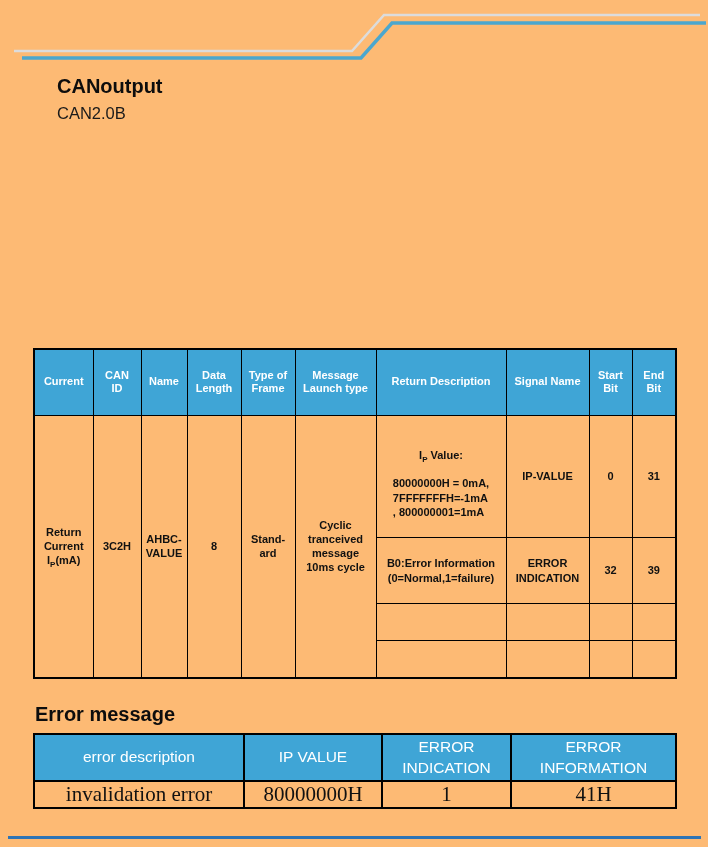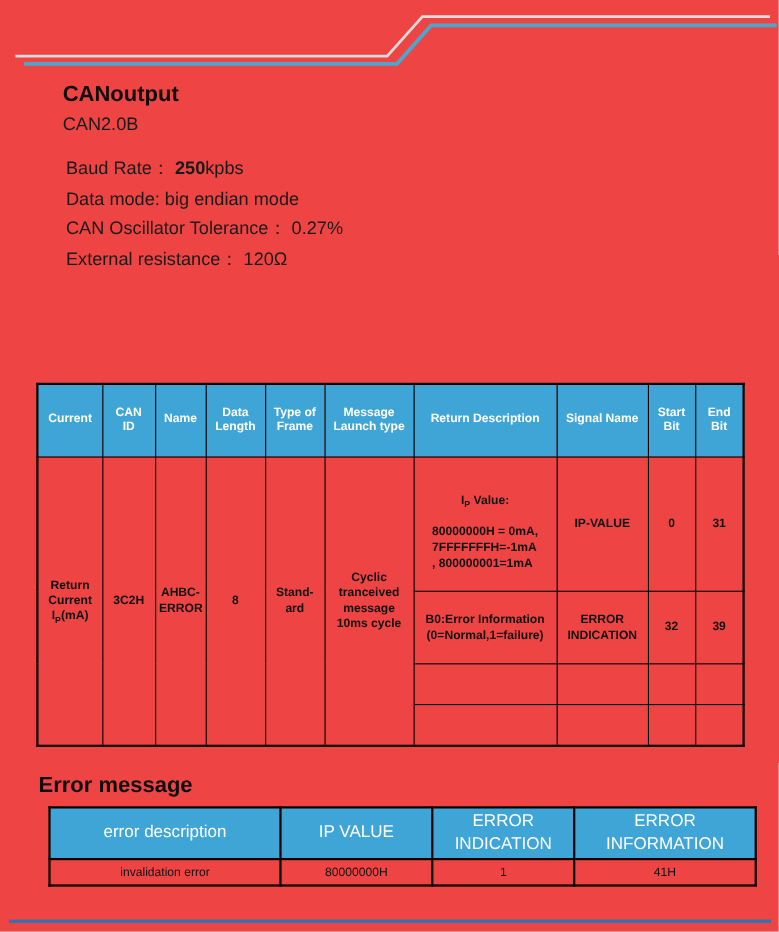--- a/index.html
+++ b/index.html
@@ -1,18 +1,18 @@
 <!DOCTYPE html>
 <html><head>
 <meta charset="utf-8">
 <style>
   * { margin:0; padding:0; box-sizing:border-box; }
   html,body { background:#fff; }
   .page {
-    position:relative; width:708px; height:847px; background:#ef4444;
+    position:relative; width:708px; height:847px; background:#fdba74;
     font-family:"Liberation Sans","DejaVu Sans",sans-serif; color:#1a1a1a; overflow:hidden;
   }
   .deco-top { position:absolute; top:0; left:0; }
   .doc-title { position:absolute; left:57px; top:75px; font-size:20px; font-weight:bold; color:#0d0d0d; }
   .doc-subtitle { position:absolute; left:57px; top:104px; font-size:16.5px; color:#1a1a1a; }
   .specs { position:absolute; left:60px; top:140px; font-size:16.5px; line-height:27.5px; color:#1a1a1a; }
   .specs .bold { font-weight:bold; }
   .section-heading { position:absolute; font-size:20px; font-weight:bold; color:#0d0d0d; }
   #df-heading { left:33px; top:336px; }
   #em-heading { left:35px; top:703px; }
@@ -20,45 +20,39 @@
   .df-table { position:absolute; left:33px; top:348px; width:642px; border:2px solid #000; }
   .df-table th, .df-table td { border:1px solid #000; white-space:pre-line; text-align:center; vertical-align:middle; }
   .df-table th { background:#3FA5D6; color:#fff; font-size:11px; font-weight:bold; line-height:1.25; height:66px; padding:2px 1px; }
   .df-table td { font-size:11px; font-weight:bold; line-height:1.3; padding:18px 3px; color:#111; }
   .df-row1 { height:93px; }
   .df-row2 { height:64px; }
   .df-row3 { height:33px; }
   .df-row4 { height:36px; }
   .desc-lines { display:inline-block; text-align:left; }
   sub { font-size:8px; line-height:0; }
-  .em-table { position:absolute; left:44px; top:733px; width:642px; border:2px solid #000; }
+  .em-table { position:absolute; left:33px; top:733px; width:642px; border:2px solid #000; }
   .em-table th, .em-table td { border:2px solid #000; text-align:center; vertical-align:middle; white-space:pre-line; }
   .em-table th { background:#3FA5D6; color:#fff; font-weight:normal; font-size:15.5px; line-height:1.3; height:47px; padding:2px; }
-  .em-table td { font-size:11px; height:24px; color:#111; }
+  .em-table td { font-size:21px; height:24px; color:#111;font-family:Liberation Serif, serif; }
   .footer-line { position:absolute; left:8px; top:835px; }
 </style>
 </head>
 <body>
 
 <div class="page">
 
   <svg class="deco-top" width="708" height="70" viewBox="0 0 708 70">
     <polyline points="14,51 352,51 384,15 700,15" fill="none" stroke-width="2.5" stroke="#DCDCDC"></polyline>
     <polyline points="22,58 361,58 392,23 706,23" fill="none" stroke-width="3.5" stroke="#4BA7CE"></polyline>
   </svg>
 
   <div class="doc-title">CANoutput</div>
   <div class="doc-subtitle">CAN2.0B</div>
 
-  <div class="specs">
-    <div><span>Baud Rate：</span> <span class="bold">250</span><span>kpbs</span></div>
-    <div>Data mode: big endian mode</div>
-    <div>CAN Oscillator Tolerance： 0.27%</div>
-    <div>External resistance： 120Ω</div>
-  </div>
 
 
   <table class="df-table">
     <colgroup>
       <col style="width:59px">
         <col style="width:48px">
         <col style="width:46px">
         <col style="width:54px">
         <col style="width:54px">
       <col style="width:81px">
@@ -89,21 +83,21 @@
     </thead>
     <tbody>
       <tr class="df-row1">
         <td rowspan="4">
           <span>Return
 Current</span>
           <div><span>I</span><sub>P</sub><span>(mA)</span></div>
         </td>
         <td rowspan="4">3C2H</td>
         <td rowspan="4">AHBC-
-ERROR</td>
+VALUE</td>
         <td rowspan="4">8</td>
         <td rowspan="4">Stand-
 ard</td>
         <td rowspan="4">Cyclic
 tranceived
 message
 10ms cycle</td>
         <td>
           <div><span>I</span><sub>P</sub><span> Value:</span></div>
           <div class="desc-lines">80000000H = 0mA,

